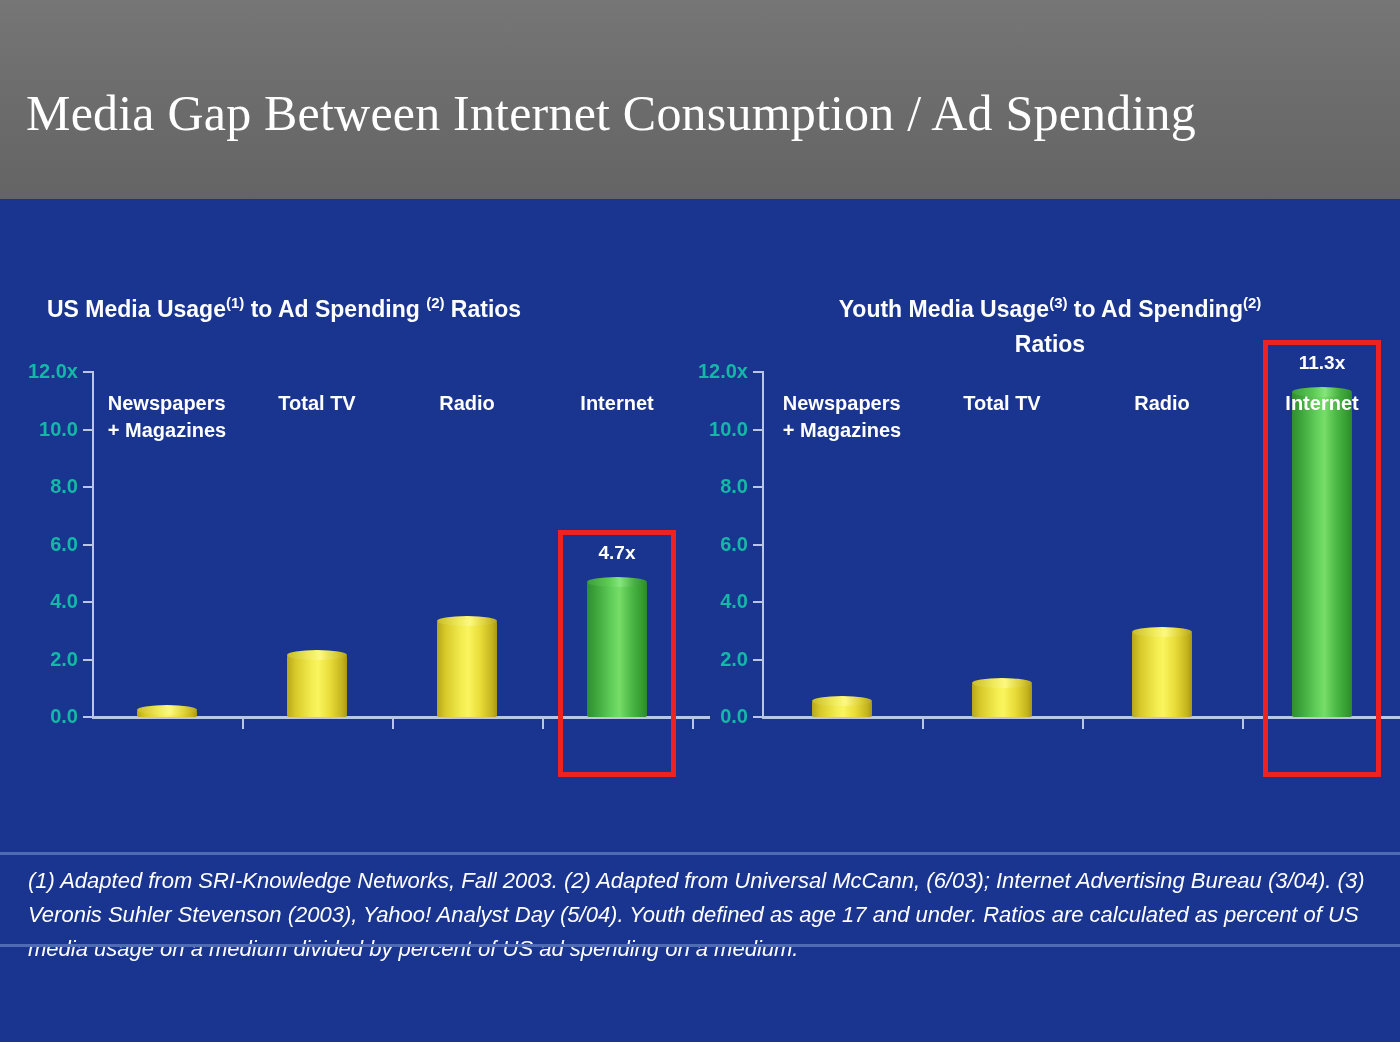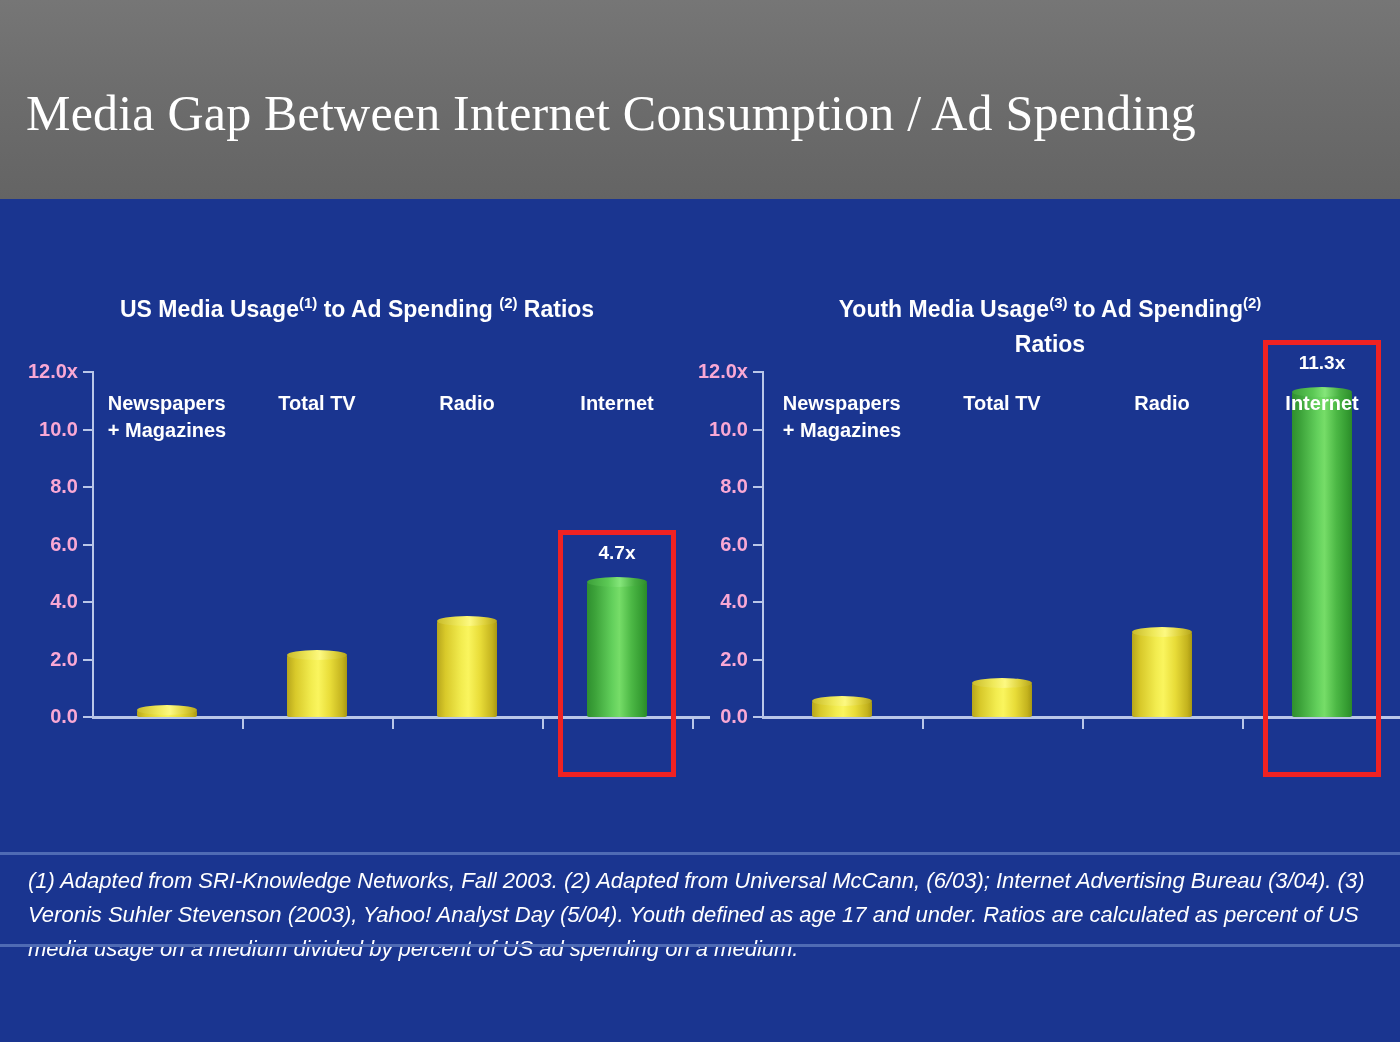--- a/index.html
+++ b/index.html
@@ -28,21 +28,21 @@
   #panel-left  { left: 0px;   width: 700px; }
   #panel-right { left: 700px; width: 700px; }
 
   .panel-title {
     position: absolute; top: 86px; width: 100%;
     text-align: center;
     font-size: 23px; font-weight: bold; color: #ffffff;
     line-height: 1.5;
     padding: 0 40px;
   }
-  #panel-left .panel-title { text-align: left; padding-left: 120px; }
+  #panel-left .panel-title { text-align: left; padding-left: 47px; }
   .panel-title sup { font-size: 15px; vertical-align: super; font-weight: bold; }
 
   
   .plot {
     position: absolute;
     left: 92px; top: 166px;            
     width: 600px; height: 345px;       
   }
   #panel-right .plot { left: 62px; width: 640px; }
 
@@ -50,21 +50,21 @@
   .yaxis {
     position: absolute; left: 0; top: 0; bottom: 0; width: 2px;
     background: #b9c6e8;
   }
   .ytick {
     position: absolute; left: -9px; width: 11px; height: 2px; background: #b9c6e8;
   }
   .ylabel {
     position: absolute; right: 100%; margin-right: 14px;
     transform: translateY(-52%);
-    font-size: 20px; font-weight: bold; color: #f9a8d4; white-space: nowrap;
+    font-size: 20px; font-weight: bold; color: #14b8a6; white-space: nowrap;
   }
   .xaxis {
     position: absolute; left: 0; right: -18px; bottom: -2px; height: 3px;
     background: #b9c6e8;
   }
   .xtick {
     position: absolute; bottom: -12px; width: 2px; height: 11px; background: #b9c6e8;
   }
 
   

